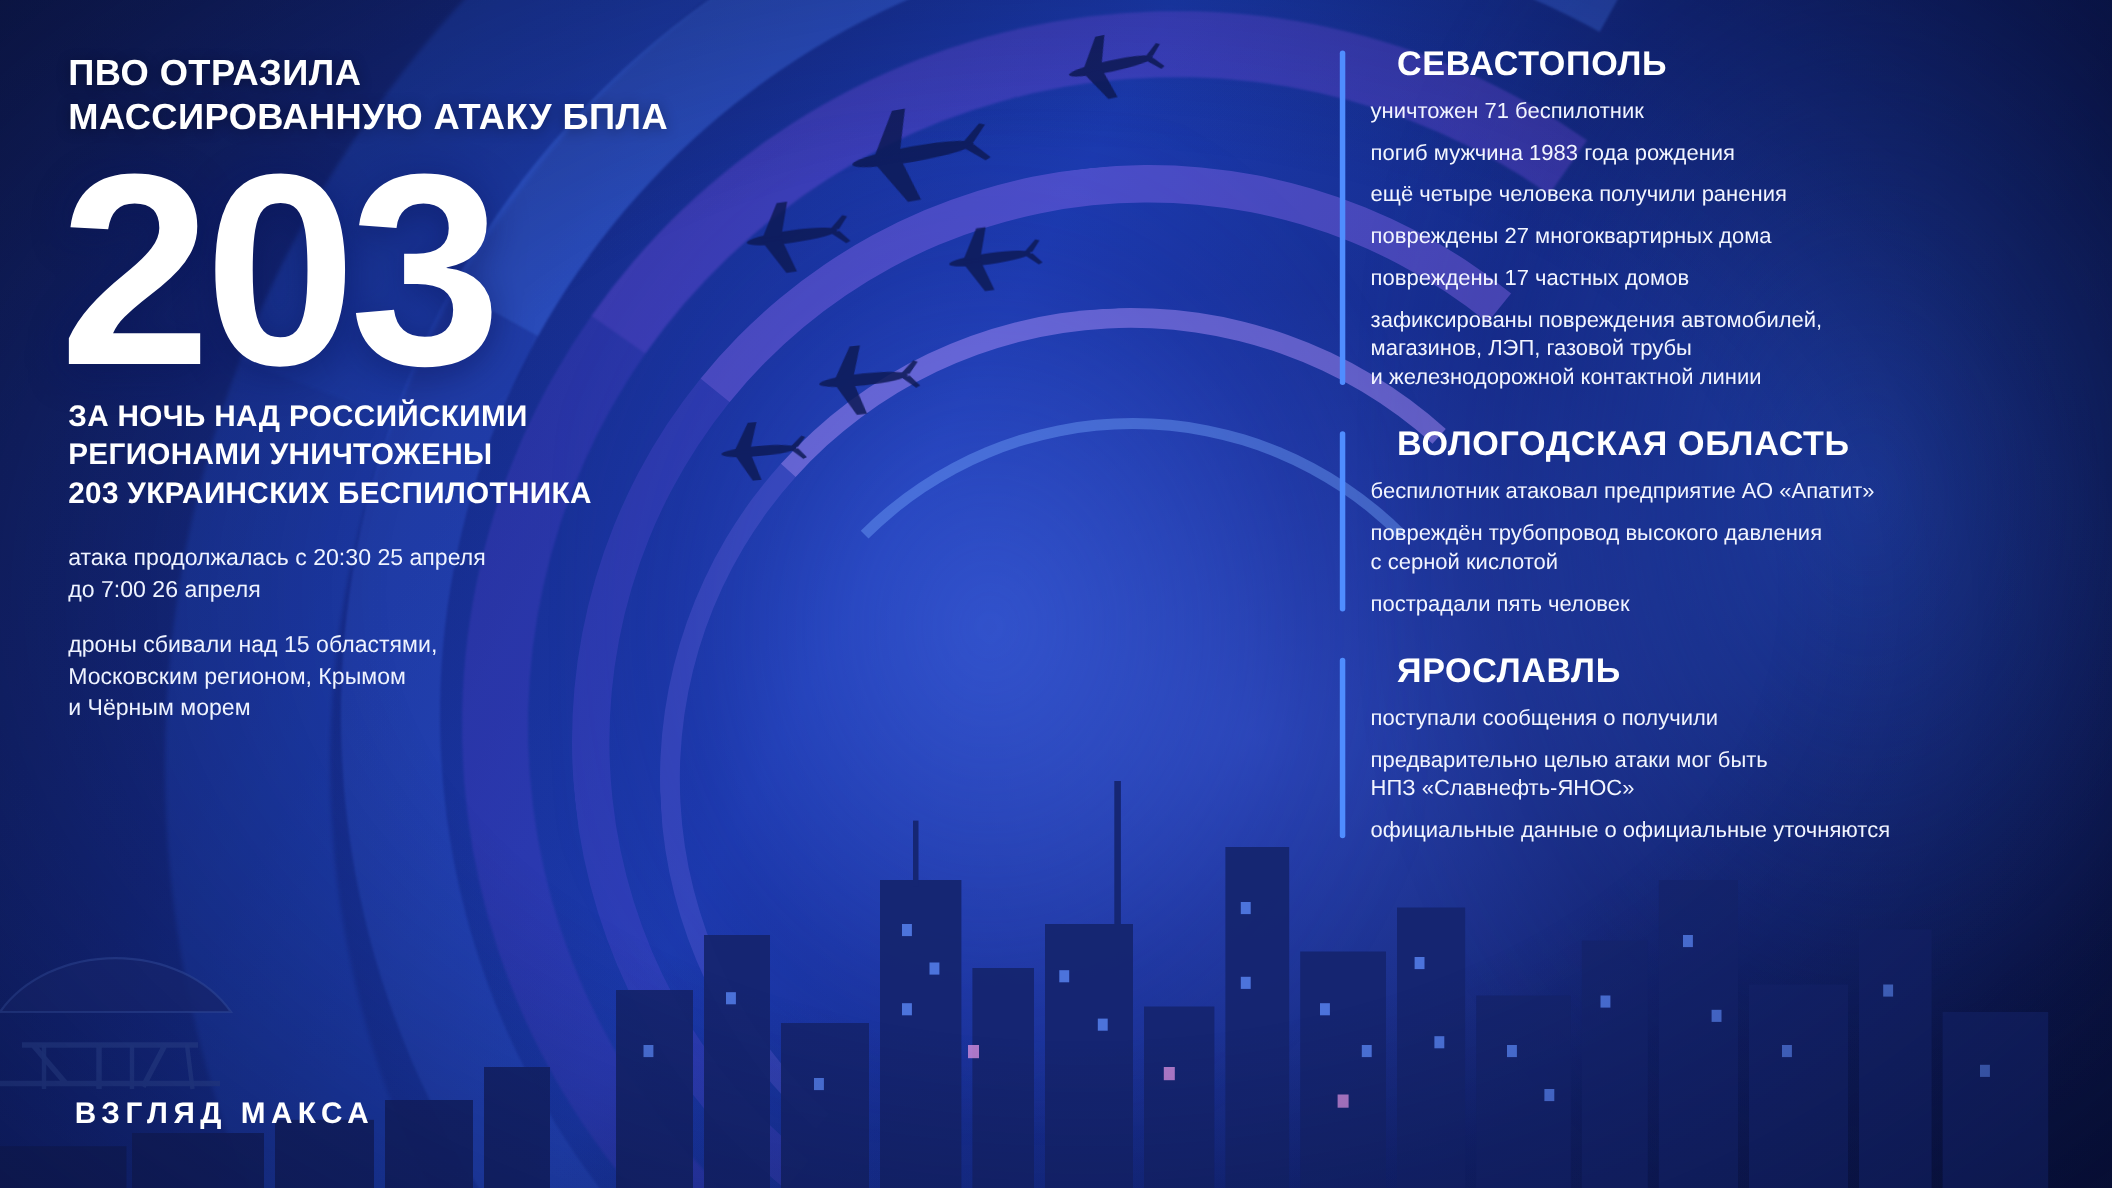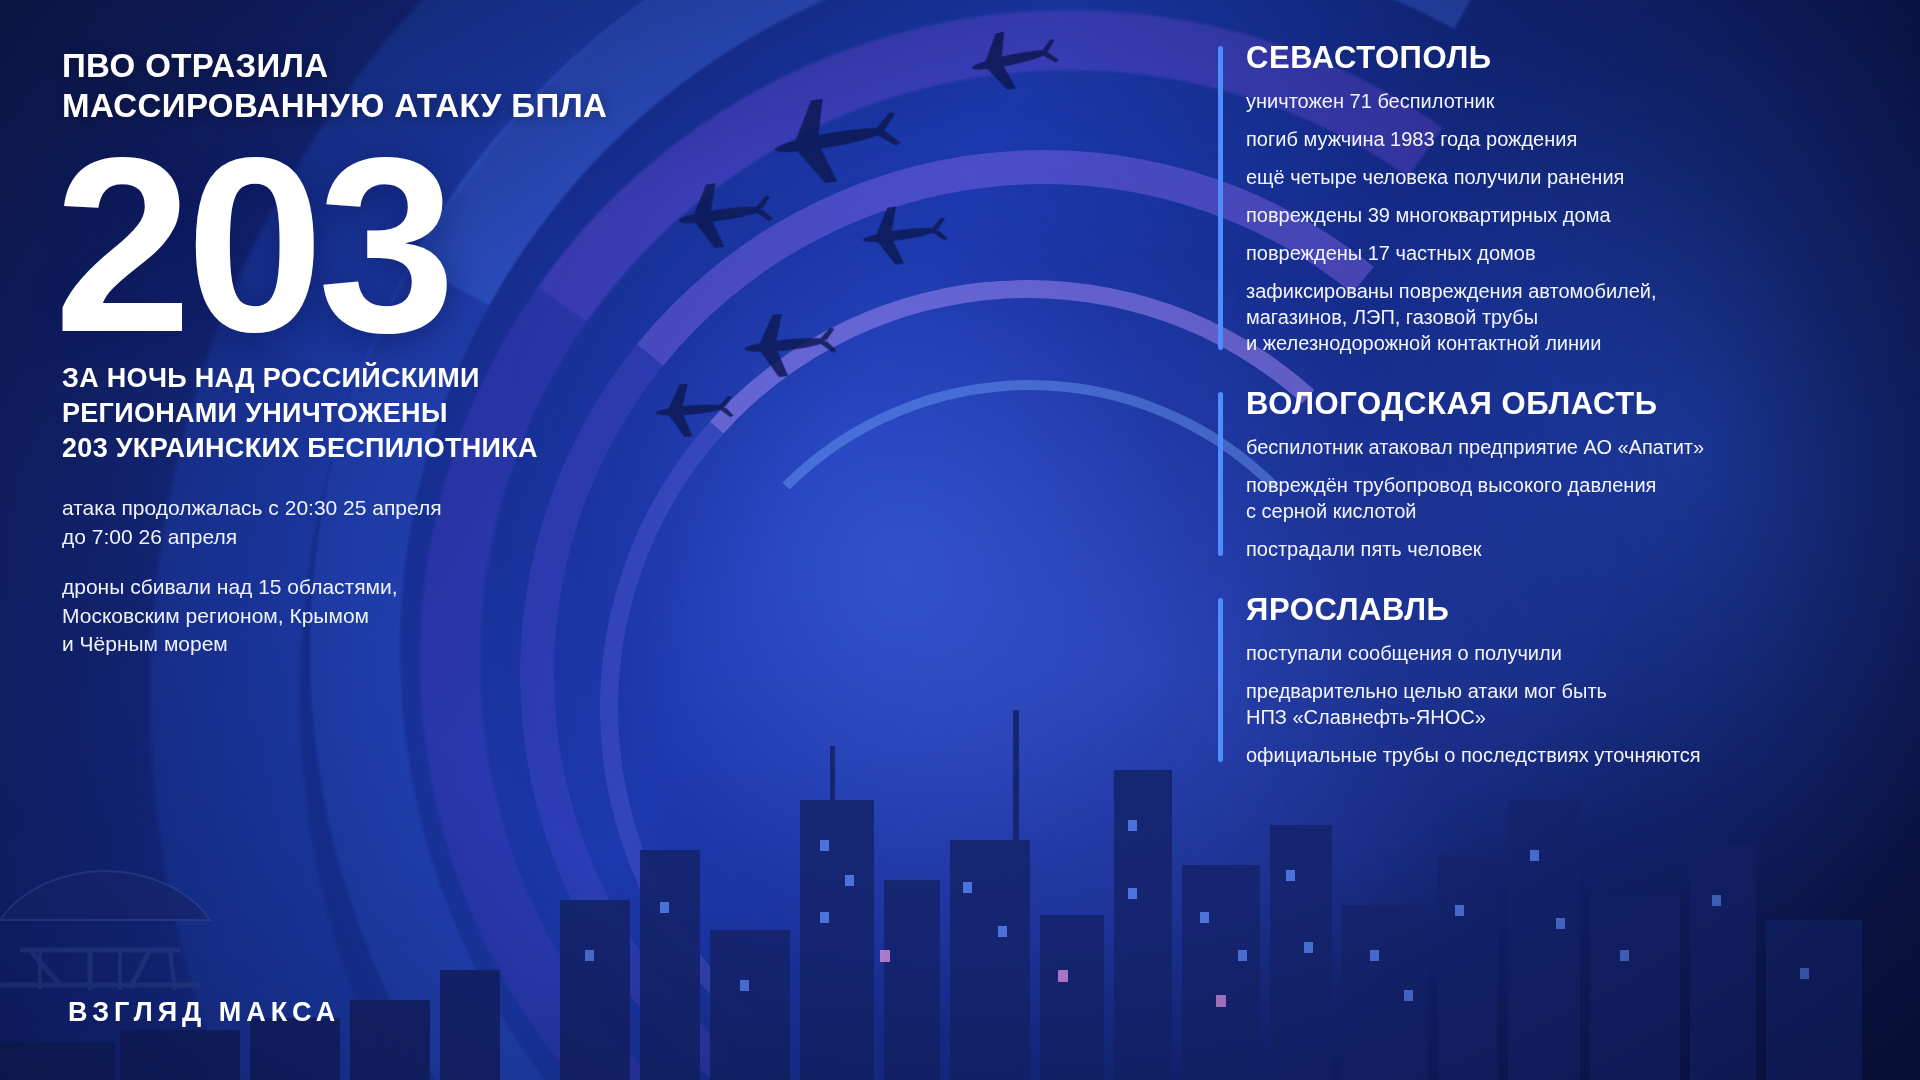--- a/index.html
+++ b/index.html
@@ -184,20 +184,21 @@
     background: #4f8dff;
     border-radius: 3px;
   }
   .block-title {
     font-size: 31px;
     font-weight: bold;
     letter-spacing: 0.6px;
     text-transform: uppercase;
     color: #ffffff;
     margin-bottom: 12px;
+    margin-left: 24px;
   }
   .block-item {
     font-size: 20px;
     line-height: 1.30;
     color: #f2f5ff;
     margin-bottom: 12px;
     white-space: pre-line;
   }
   .block-item:last-child { margin-bottom: 0; }
 </style>
@@ -346,37 +347,37 @@
 
   <div class="brand">ВЗГЛЯД МАКСА</div>
 
   <div class="right-col">
 
     <div class="block">
       <div class="block-title">СЕВАСТОПОЛЬ</div>
       <div class="block-item">уничтожен 71 беспилотник</div>
       <div class="block-item">погиб мужчина 1983 года рождения</div>
       <div class="block-item">ещё четыре человека получили ранения</div>
-      <div class="block-item">повреждены 39 многоквартирных дома</div>
+      <div class="block-item">повреждены 27 многоквартирных дома</div>
       <div class="block-item">повреждены 17 частных домов</div>
       <div class="block-item">зафиксированы повреждения автомобилей,
 магазинов, ЛЭП, газовой трубы
 и железнодорожной контактной линии</div>
     </div>
 
     <div class="block">
       <div class="block-title">ВОЛОГОДСКАЯ ОБЛАСТЬ</div>
       <div class="block-item">беспилотник атаковал предприятие АО «Апатит»</div>
       <div class="block-item">повреждён трубопровод высокого давления
 с серной кислотой</div>
       <div class="block-item">пострадали пять человек</div>
     </div>
 
     <div class="block">
       <div class="block-title">ЯРОСЛАВЛЬ</div>
       <div class="block-item">поступали сообщения о получили</div>
       <div class="block-item">предварительно целью атаки мог быть
 НПЗ «Славнефть-ЯНОС»</div>
-      <div class="block-item">официальные трубы о последствиях уточняются</div>
+      <div class="block-item">официальные данные о официальные уточняются</div>
     </div>
 
   </div>
 </div>
 
 </body></html>

